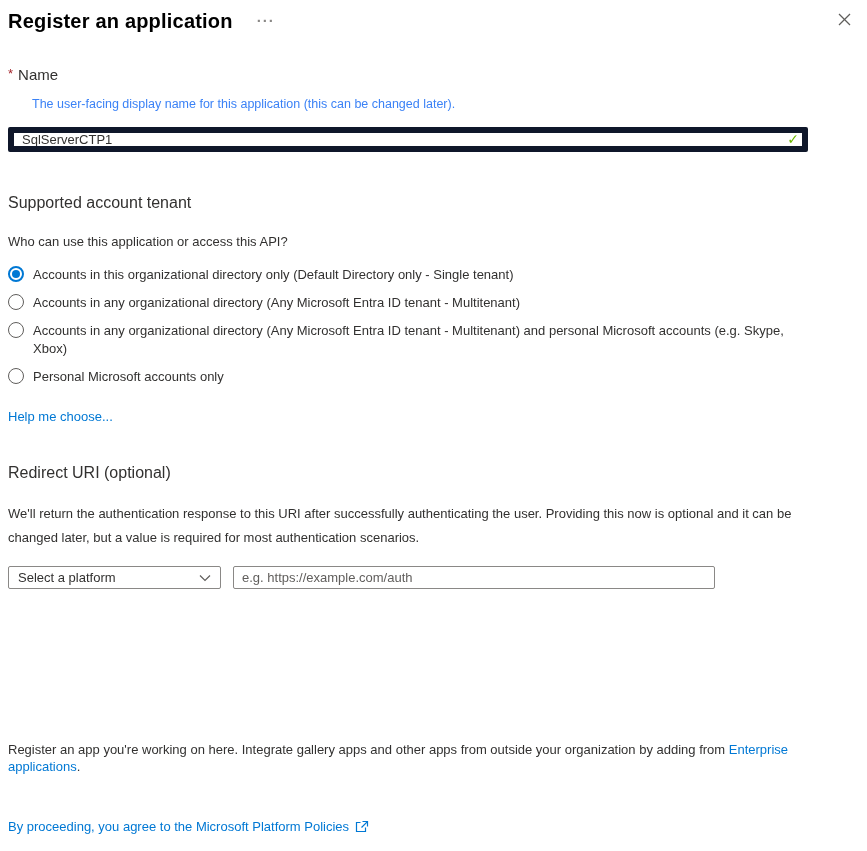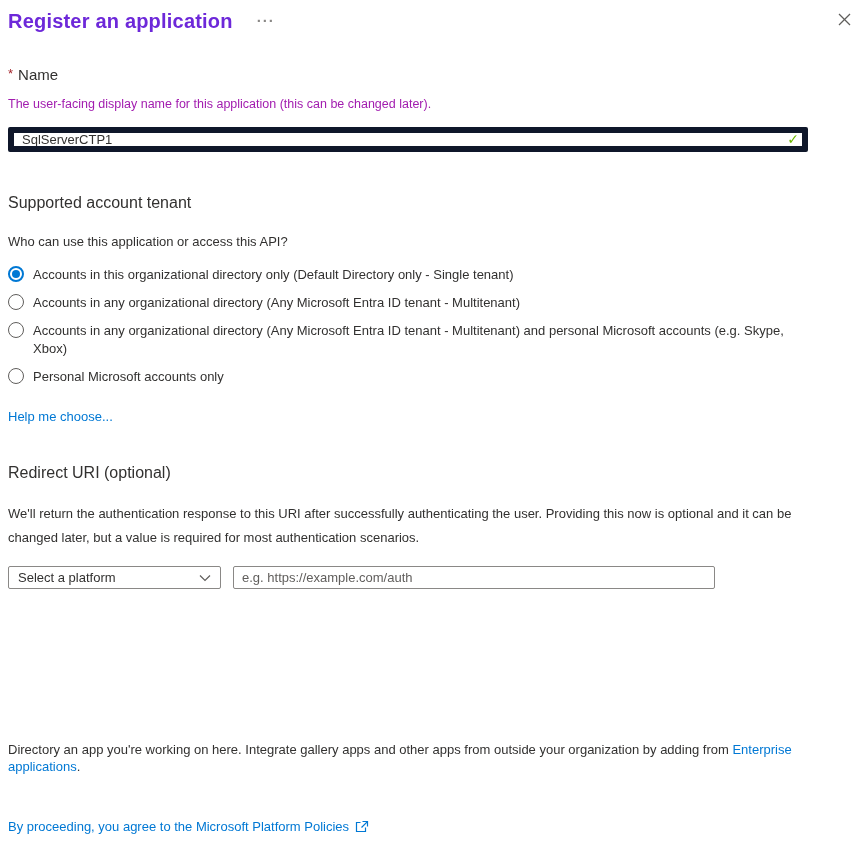--- a/index.html
+++ b/index.html
@@ -7,35 +7,35 @@
   body {
     font-family: "Liberation Sans", "DejaVu Sans", sans-serif;
     font-size: 13px;
     color: #323130;
     background: #ffffff;
   }
   .page { position: relative; width: 867px; height: 851px; padding: 6px 8px 0 8px; }
 
   
   .header { display: flex; align-items: center; height: 30px; }
-  .page-title { font-size: 20px; font-weight: 700; color: #6d28d9; letter-spacing: .2px; }
+  .page-title { font-size: 20px; font-weight: 700; color: #000000; letter-spacing: .2px; }
   .more-btn {
     margin-left: 20px; color: #8a8886; font-size: 15px; font-weight: 700;
     letter-spacing: 1px; cursor: pointer; line-height: 10px; padding: 2px 4px;
   }
   .close-btn {
     position: absolute; top: 10px; right: 14px; width: 18px; height: 18px;
     display: flex; align-items: center; justify-content: center; cursor: pointer;
   }
   .close-btn svg { stroke: #605e5c; }
 
   
   .name-label-row { margin-top: 30px; font-size: 15px; }
   .required-star { color: #a4262c; margin-right: 5px; font-size: 13px; vertical-align: 2px; }
-  .field-desc { margin-top: 14px; font-size: 12.5px; color: #a21caf; }
+  .field-desc { margin-top: 14px; font-size: 12.5px; color: #3b82f6; margin-left: 24px; }
   .name-input-wrap { position: relative; margin-top: 16px; width: 800px; }
   .name-input {
     width: 100%; height: 25px; border: 6px solid #0f172a; border-radius: 2px;
     padding: 0 28px 0 8px; font-family: inherit; font-size: 13px; color: #323130; outline: none;
   }
   .valid-check {
     position: absolute; right: 9px; top: 4px; color: #6bb700; font-size: 14px; font-weight: 700;
   }
 
   
@@ -144,21 +144,21 @@
         <svg width="12" height="8" viewBox="0 0 12 8" fill="none" stroke="#605e5c" stroke-width="1.2">
           <polyline points="1,1.5 6,6.5 11,1.5"></polyline>
         </svg>
       </span>
     </div>
     <input class="uri-input" type="text" placeholder="e.g. https://example.com/auth" style="">
   </div>
 
   
   <div class="footer-note">
-    <span>Directory an app you're working on here. Integrate gallery apps and other apps from outside your organization by adding from </span><a class="link">Enterprise applications</a><span>.</span>
+    <span>Register an app you're working on here. Integrate gallery apps and other apps from outside your organization by adding from </span><a class="link">Enterprise applications</a><span>.</span>
   </div>
 
   <div class="policy-row">
     <a class="link">By proceeding, you agree to the Microsoft Platform Policies</a>
     <span class="ext-icon">
       <svg width="14" height="13" viewBox="0 0 14 13" fill="none" stroke="#0078d4" stroke-width="1.2">
         <path d="M10.5 7.5 V11.5 H1.5 V2.5 H5.5"></path>
         <path d="M7.5 1.5 H12.5 V6.5"></path>
         <path d="M12.2 1.8 L6.5 7.5"></path>
       </svg>

